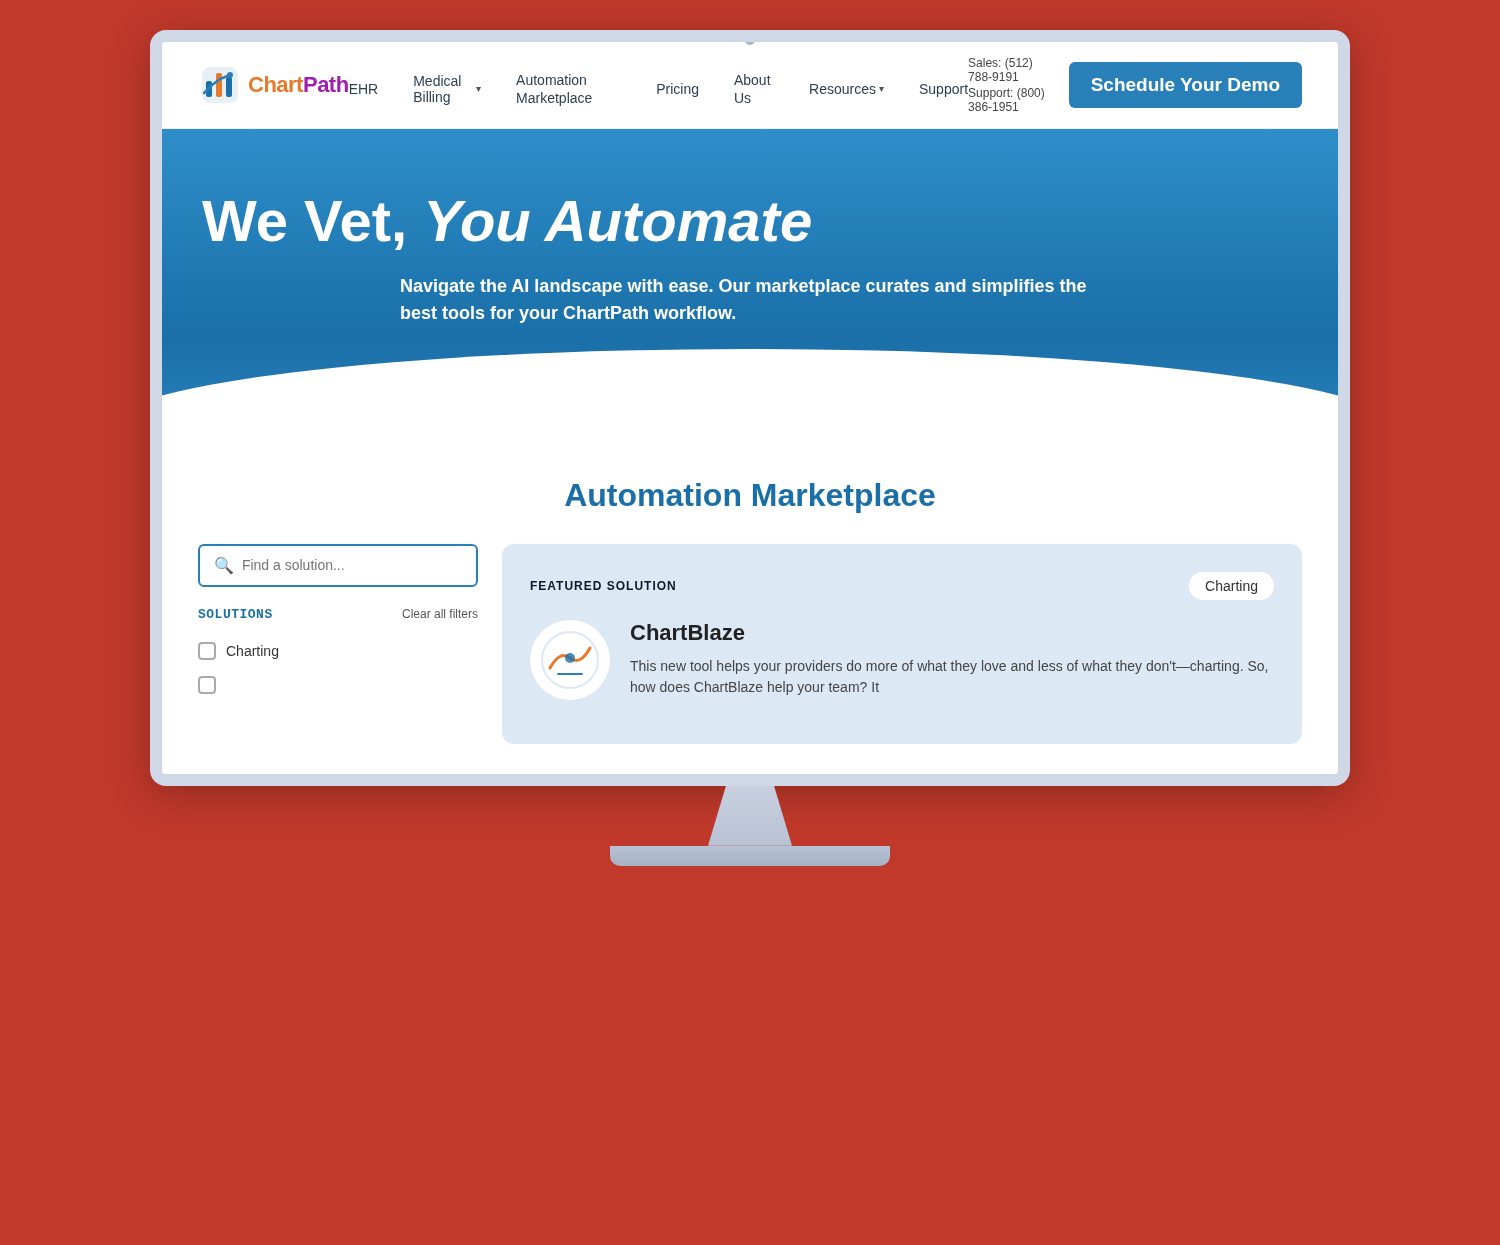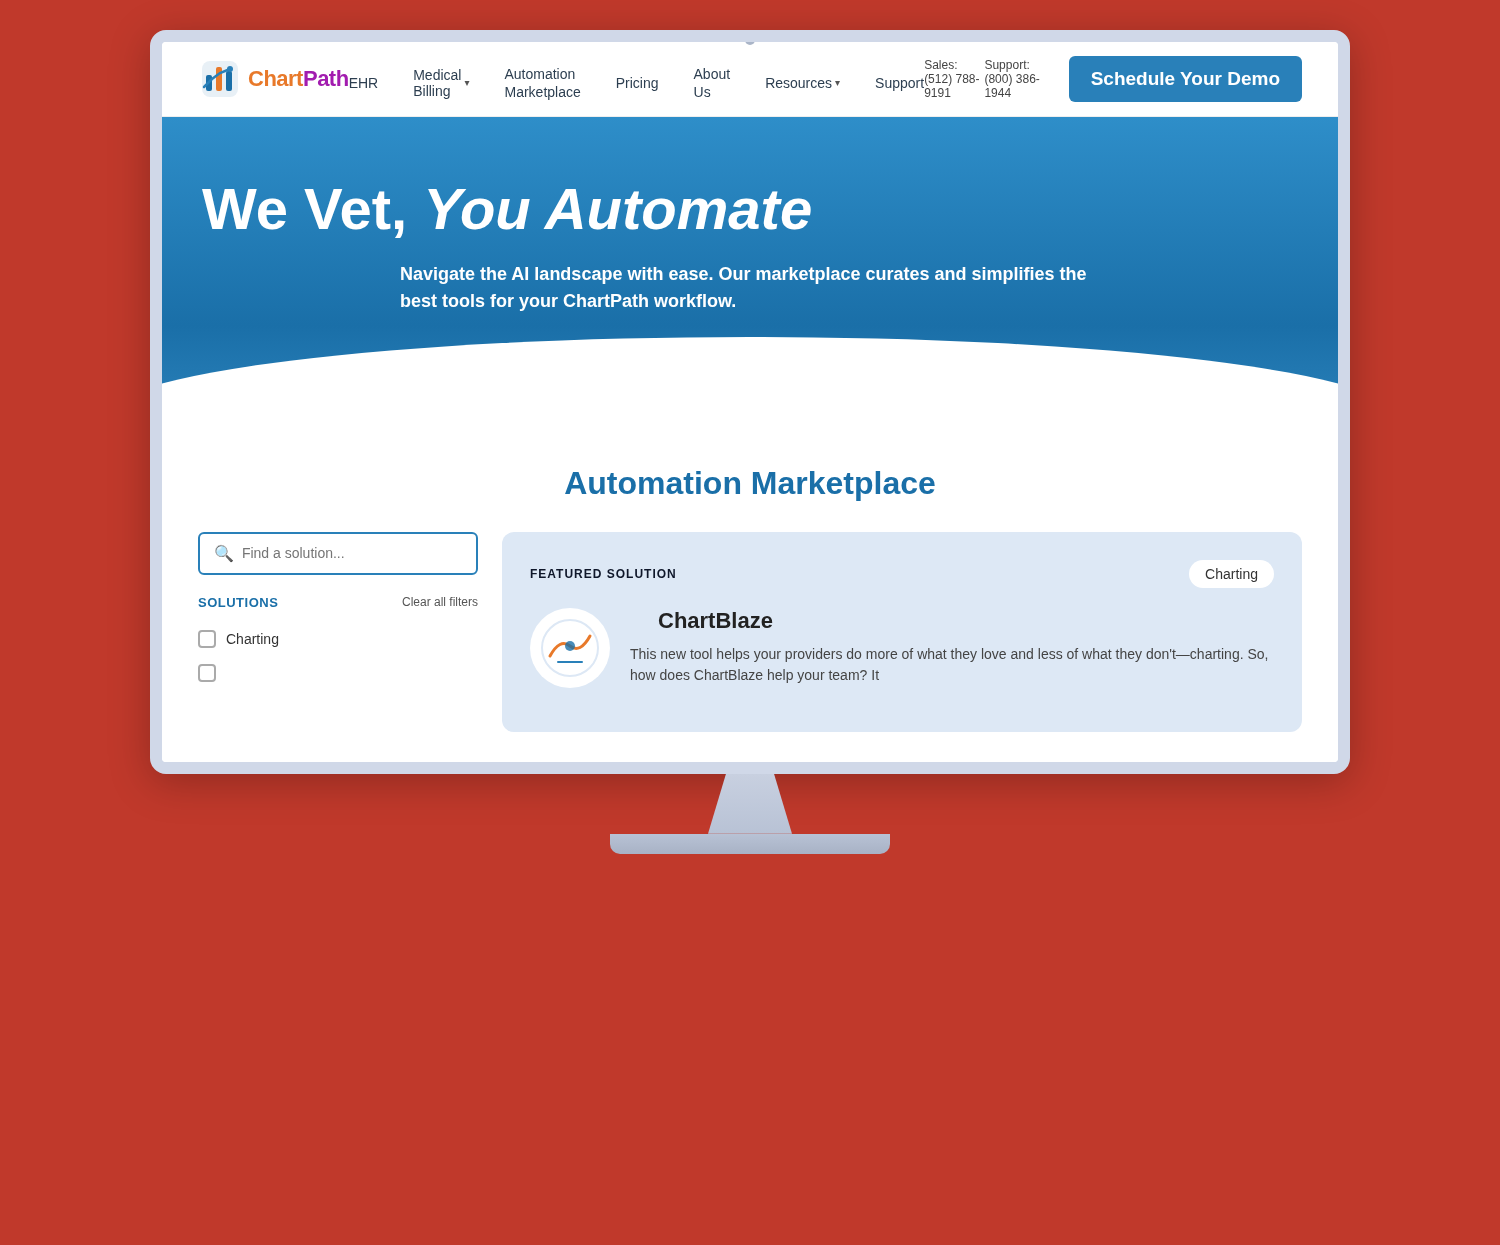--- a/index.html
+++ b/index.html
@@ -97,20 +97,21 @@
       gap: 3px;
     }
 
     .chevron-icon {
       font-size: 10px;
       color: #555;
     }
 
     .nav-right {
       display: flex;
+      flex-direction: column;
       align-items: flex-end;
       gap: 2px;
     }
 
     .nav-contact {
       font-size: 12px;
       color: #444;
     }
 
     .schedule-btn {
@@ -230,20 +231,21 @@
       align-items: center;
       justify-content: space-between;
       margin-bottom: 12px;
     }
 
     .solutions-label {
       font-size: 13px;
       font-weight: 700;
       color: #1a6fa8;
       letter-spacing: 0.5px;
+      font-family: Liberation Mono, monospace;
     }
 
     .clear-filters {
       font-size: 12px;
       color: #555;
       cursor: pointer;
     }
 
     .filter-item {
       display: flex;
@@ -320,21 +322,20 @@
     .product-logo-inner {
       width: 60px;
       height: 60px;
     }
 
     .product-info h3 {
       font-size: 22px;
       font-weight: 700;
       color: #222;
       margin-bottom: 10px;
-      margin-left: 28px;
     }
 
     .product-info p {
       font-size: 14px;
       color: #444;
       line-height: 1.5;
     }
 
     
     .monitor-stand-neck {
@@ -396,21 +397,21 @@
             <span>Resources</span>
             <span class="chevron-icon">▾</span>
           </a>
         </li>
         <li><a href="#">Support</a></li>
       </ul>
 
       <div class="nav-right-group">
         <div class="nav-right">
           <span class="nav-contact">Sales: (512) 788-9191</span>
-          <span class="nav-contact">Support: (800) 386-1944</span>
+          <span class="nav-contact">Support: (800) 386-1951</span>
         </div>
         <button class="schedule-btn">Schedule Your Demo</button>
       </div>
     </nav>
 
     <section class="hero">
       <h1>
         <span>We Vet, </span><em>You Automate</em>
       </h1>
       <p>Navigate the AI landscape with ease. Our marketplace curates and simplifies the best tools for your ChartPath workflow.</p>

